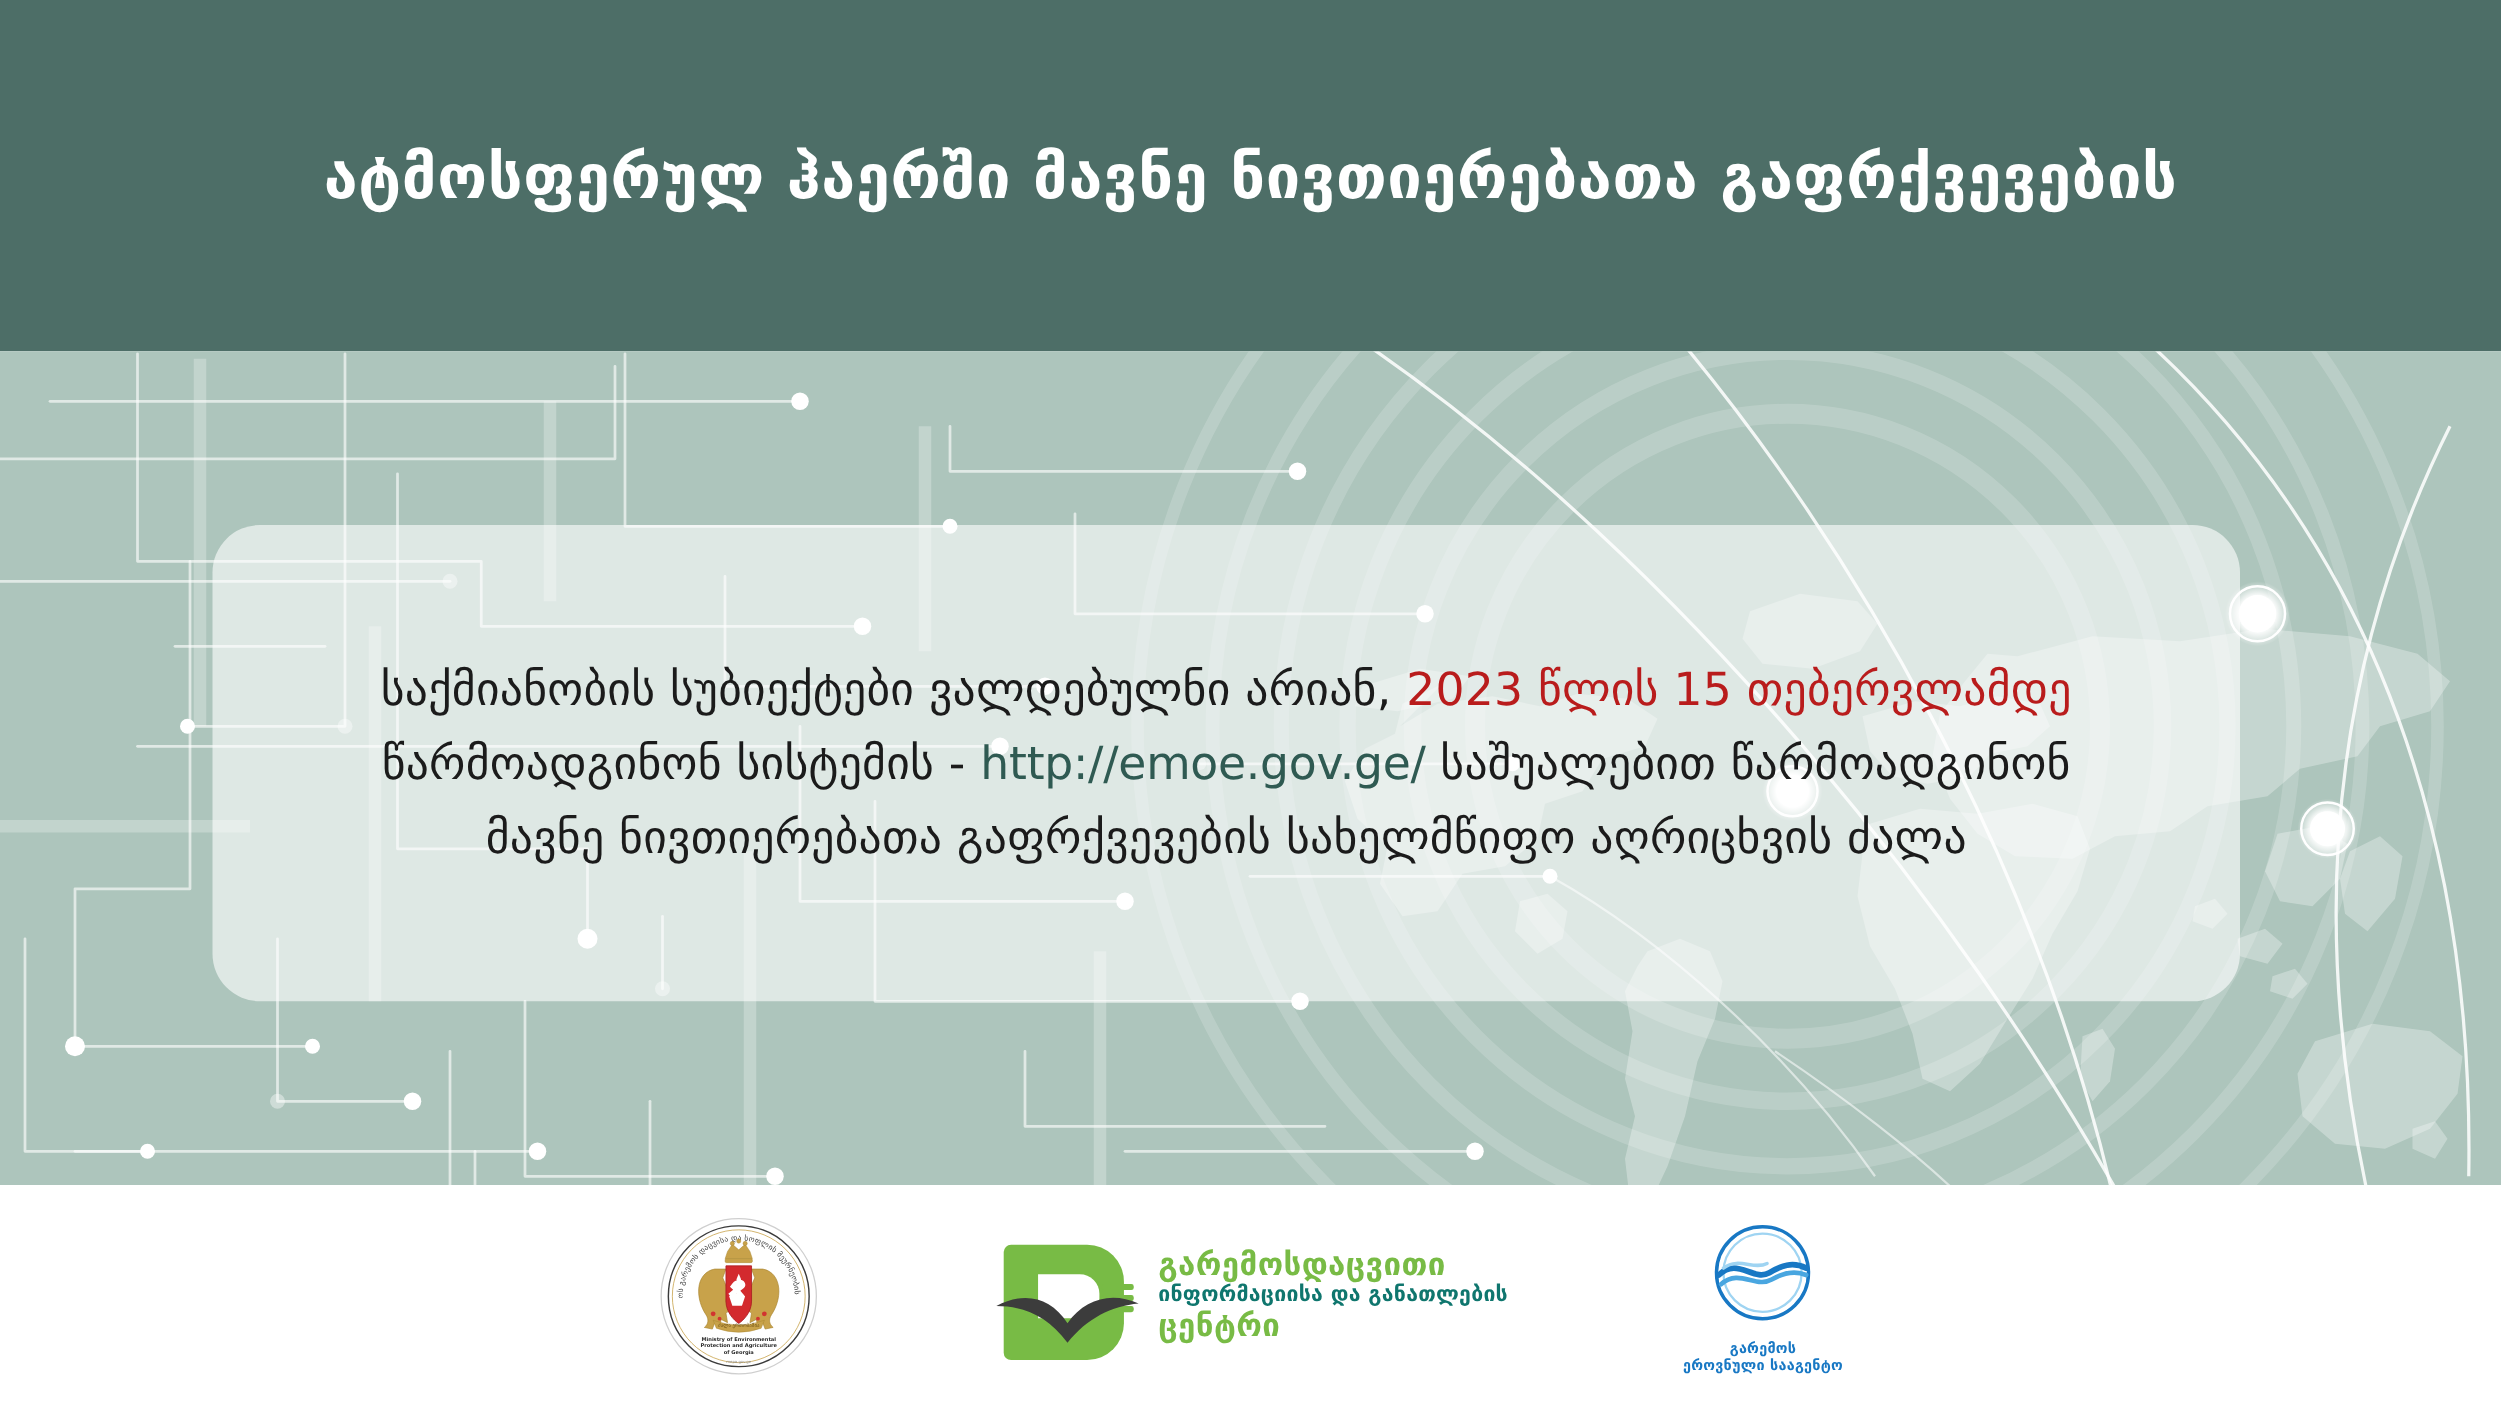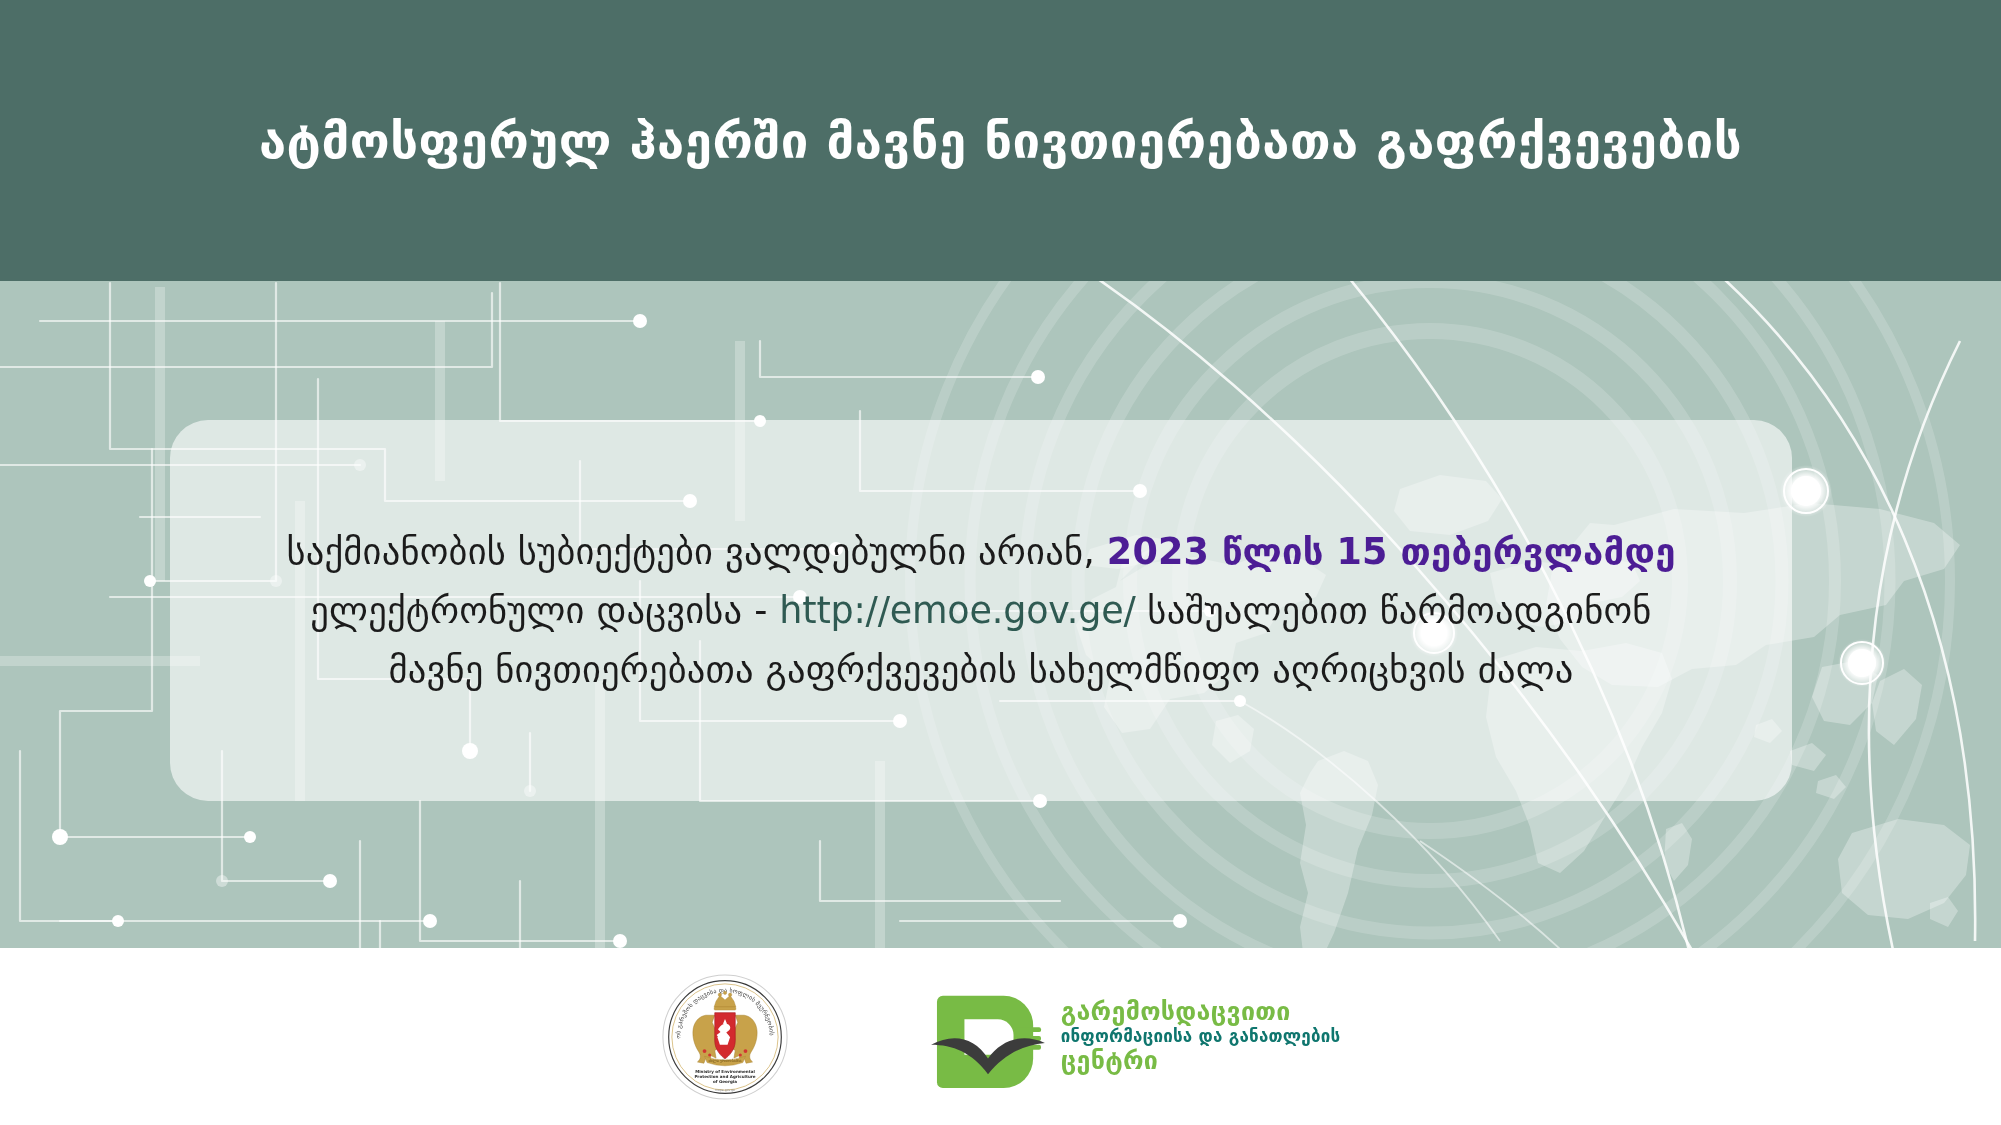--- a/index.html
+++ b/index.html
@@ -39,21 +39,21 @@
     border-radius:38px;
     box-sizing:border-box;
     display:flex;flex-direction:column;align-items:center;justify-content:center;
     padding:10px 70px;
   }
   .card-text{
     text-align:center;color:#1b1b1b;
     font-size:36.5px;line-height:1.62;letter-spacing:.2px;
     max-width:1420px;
   }
-  .card-text b{font-weight:700;color:#4c1d95;}
+  .card-text b{font-weight:400;color:#b91c1c;}
   .url{font-weight:400;color:#2f5a52;letter-spacing:-.2px;}
 
   
   .footer{
     position:absolute;left:0;top:948px;width:2001px;height:177px;
     background:#ffffff;
     display:flex;align-items:center;justify-content:center;
     gap:140px;
   }
   .logo{display:flex;align-items:center;}
@@ -234,21 +234,21 @@
           <g>
             <circle cx="1862" cy="382" r="24" fill="url(#glow)"></circle>
             <circle cx="1862" cy="382" r="14" fill="#ffffff"></circle>
             <circle cx="1862" cy="382" r="21" fill="none" stroke="#ffffff" stroke-width="2"></circle>
           </g>
         </g>
       </g>
     </svg>
 
     <div class="card">
-      <p class="card-text"><span>საქმიანობის სუბიექტები ვალდებულნი არიან, </span><b>2023 წლის 15 თებერვლამდე</b><span> ელექტრონული დაცვისა - </span><span class="url">http://emoe.gov.ge/</span><span> საშუალებით წარმოადგინონ მავნე ნივთიერებათა გაფრქვევების სახელმწიფო აღრიცხვის ძალა</span></p>
+      <p class="card-text"><span>საქმიანობის სუბიექტები ვალდებულნი არიან, </span><b>2023 წლის 15 თებერვლამდე</b><span> წარმოადგინონ სისტემის - </span><span class="url">http://emoe.gov.ge/</span><span> საშუალებით წარმოადგინონ მავნე ნივთიერებათა გაფრქვევების სახელმწიფო აღრიცხვის ძალა</span></p>
     </div>
   </div>
 
   <div class="footer">
 
     <div class="logo logo-ministry">
       <svg width="128" height="128" viewBox="0 0 200 200">
         <circle cx="100" cy="100" r="97" fill="#ffffff" stroke="#cfcfcf" stroke-width="1.6"></circle>
         <circle cx="100" cy="100" r="88" fill="none" stroke="#3b3b3b" stroke-width="1.8"></circle>
         <circle cx="100" cy="100" r="83" fill="none" stroke="#c8a24a" stroke-width="1"></circle>
@@ -310,15 +310,28 @@
         </g>
         <path d="M2 62 c22 -12 44 -8 58 14 14 -20 36 -26 58 -16 -22 2 -42 12 -58 32 -16 -22 -36 -30 -58 -30z" fill="#3c3c3c"></path>
       </svg>
       <div class="eiec-text">
         <span class="eiec-l1">გარემოსდაცვითი</span>
         <span class="eiec-l2">ინფორმაციისა და განათლების</span>
         <span class="eiec-l3">ცენტრი</span>
       </div>
     </div>
 
+    <div class="logo logo-nea">
+      <svg width="92" height="92" viewBox="0 0 100 100">
+        <circle cx="50" cy="48" r="40" fill="none" stroke="#1878c4" stroke-width="3"></circle>
+        <circle cx="50" cy="48" r="34" fill="none" stroke="#9fd4f2" stroke-width="2"></circle>
+        <path d="M12 50 c16 -16 30 6 44 -2 10 -6 20 -10 32 -4" fill="none" stroke="#1878c4" stroke-width="5" stroke-linecap="round"></path>
+        <path d="M14 58 c16 -14 30 4 44 -4 10 -6 20 -8 30 -4" fill="none" stroke="#49a6e0" stroke-width="4" stroke-linecap="round"></path>
+        <path d="M16 44 c14 -10 26 2 38 -4" fill="none" stroke="#9fd4f2" stroke-width="3" stroke-linecap="round"></path>
+      </svg>
+      <div class="nea-text">
+        <div>გარემოს</div>
+        <div>ეროვნული სააგენტო</div>
+      </div>
+    </div>
   </div>
 
 </div>
 
 </body></html>

